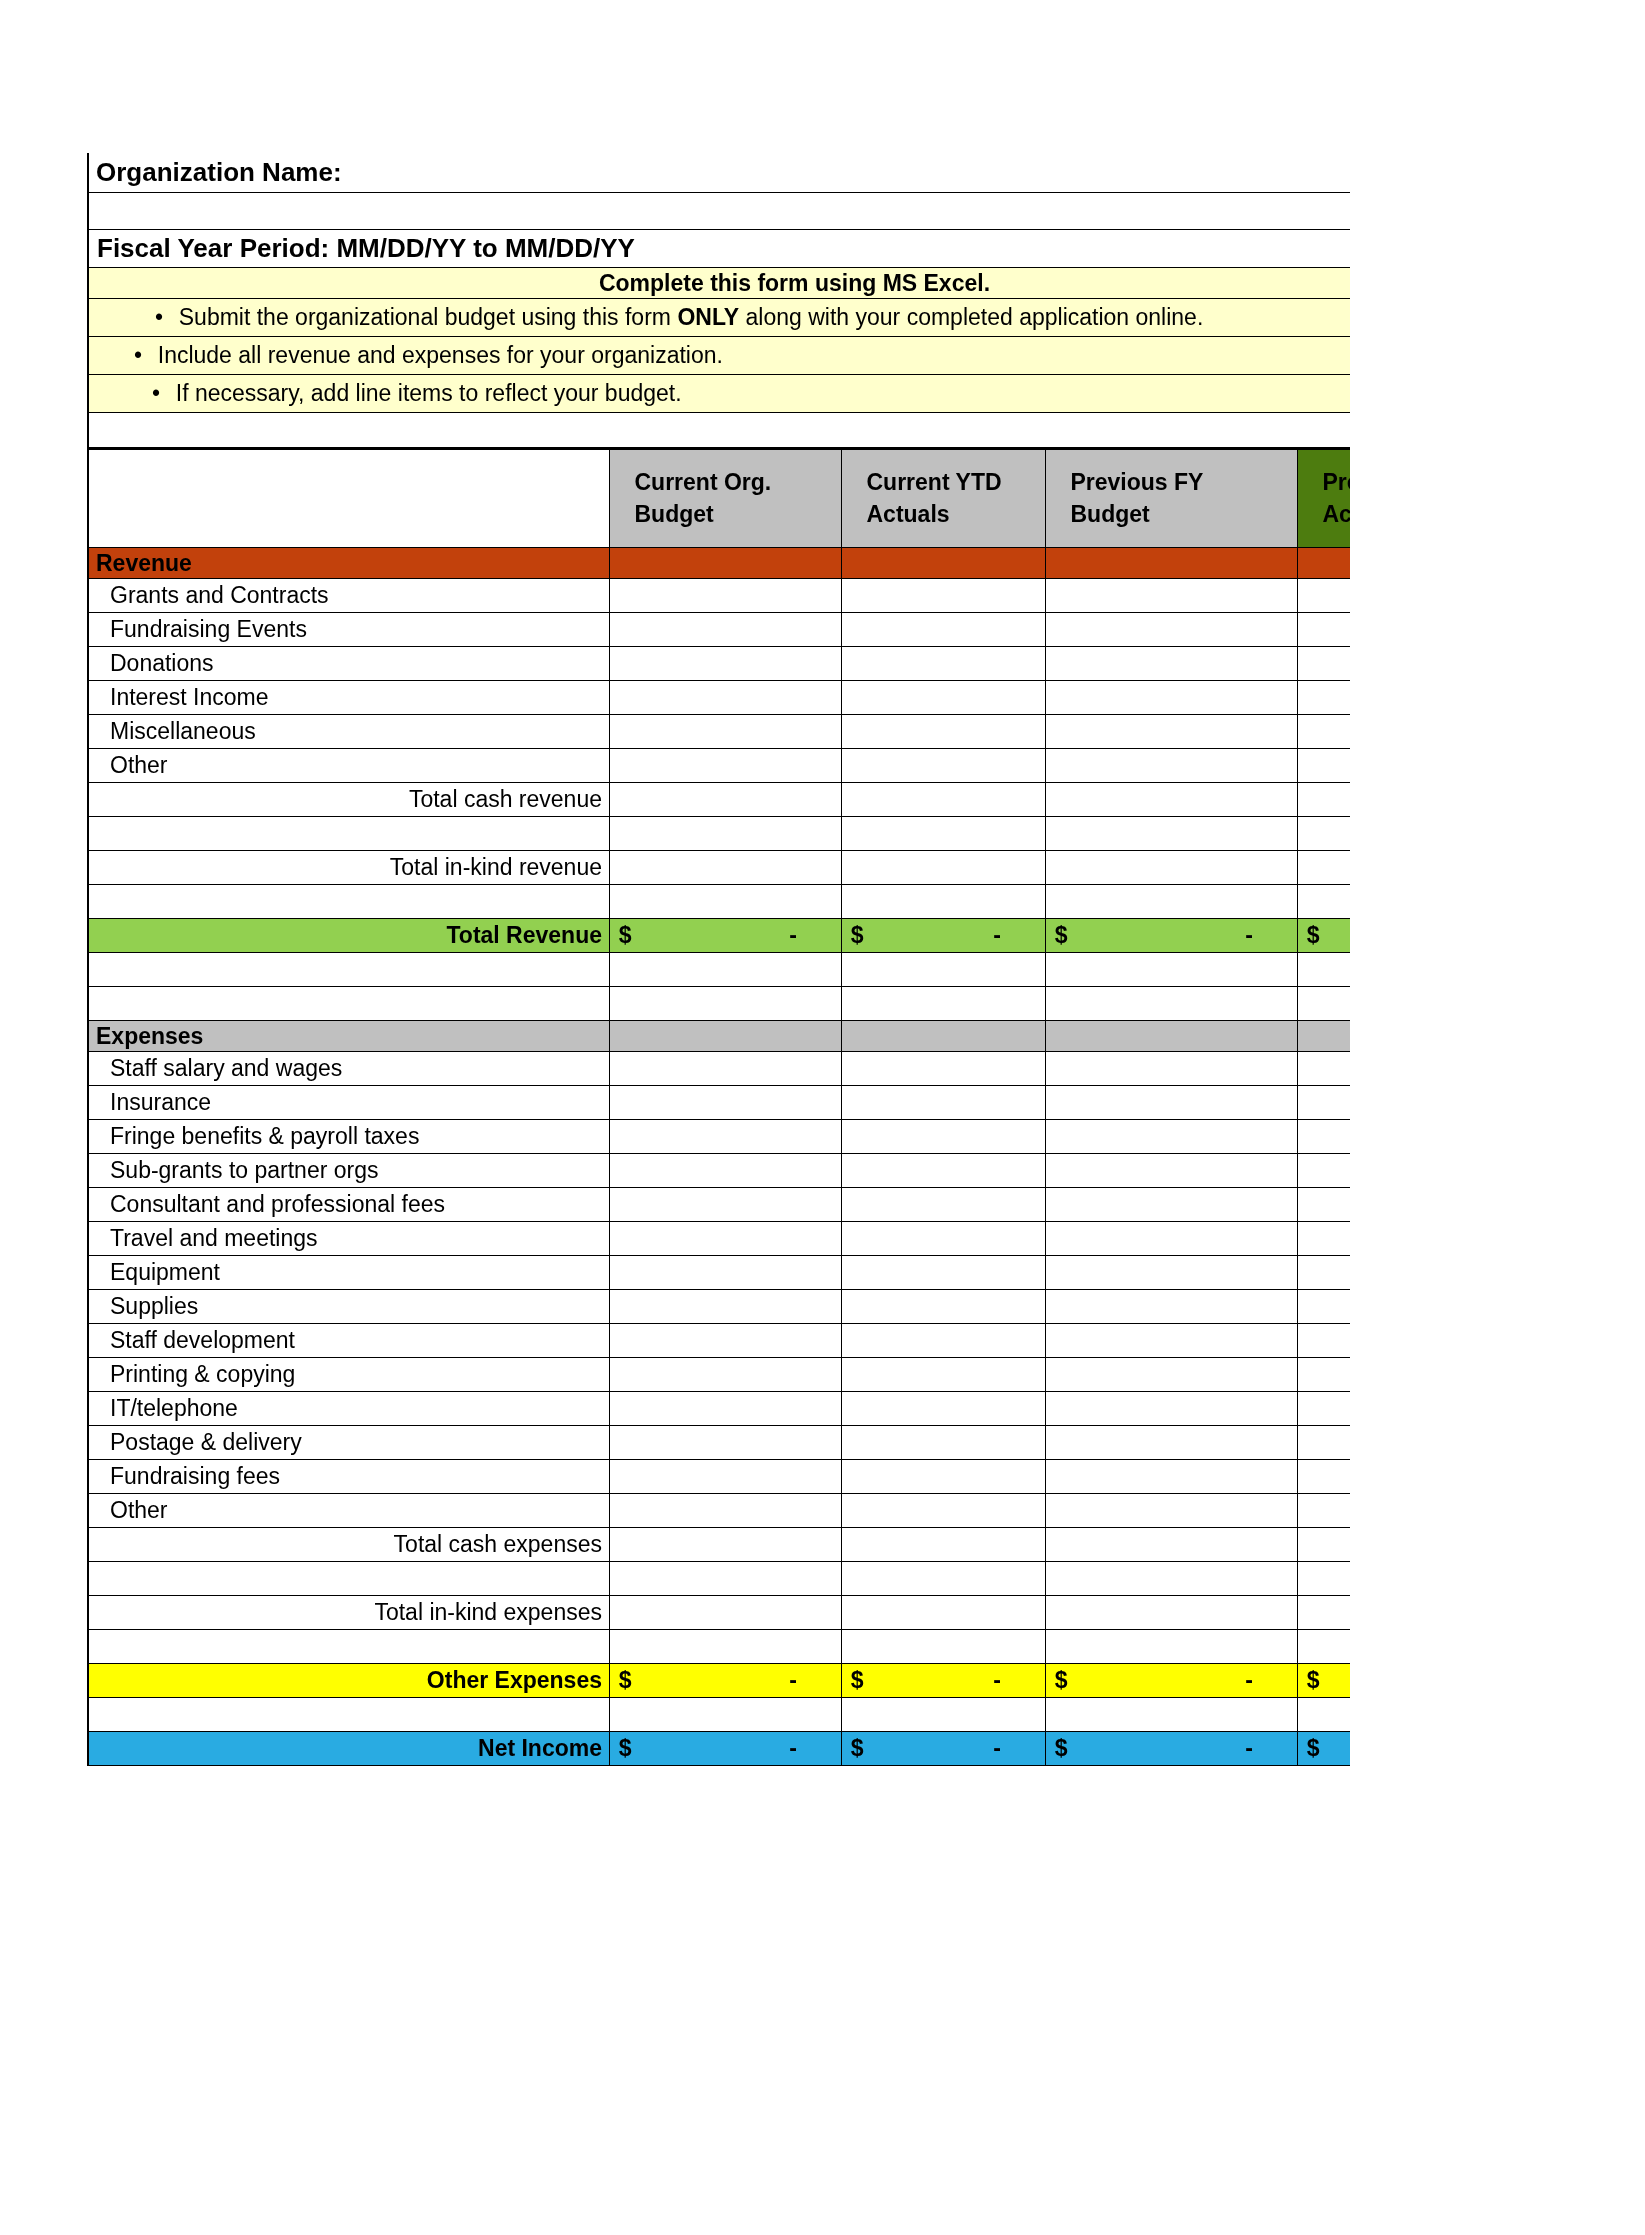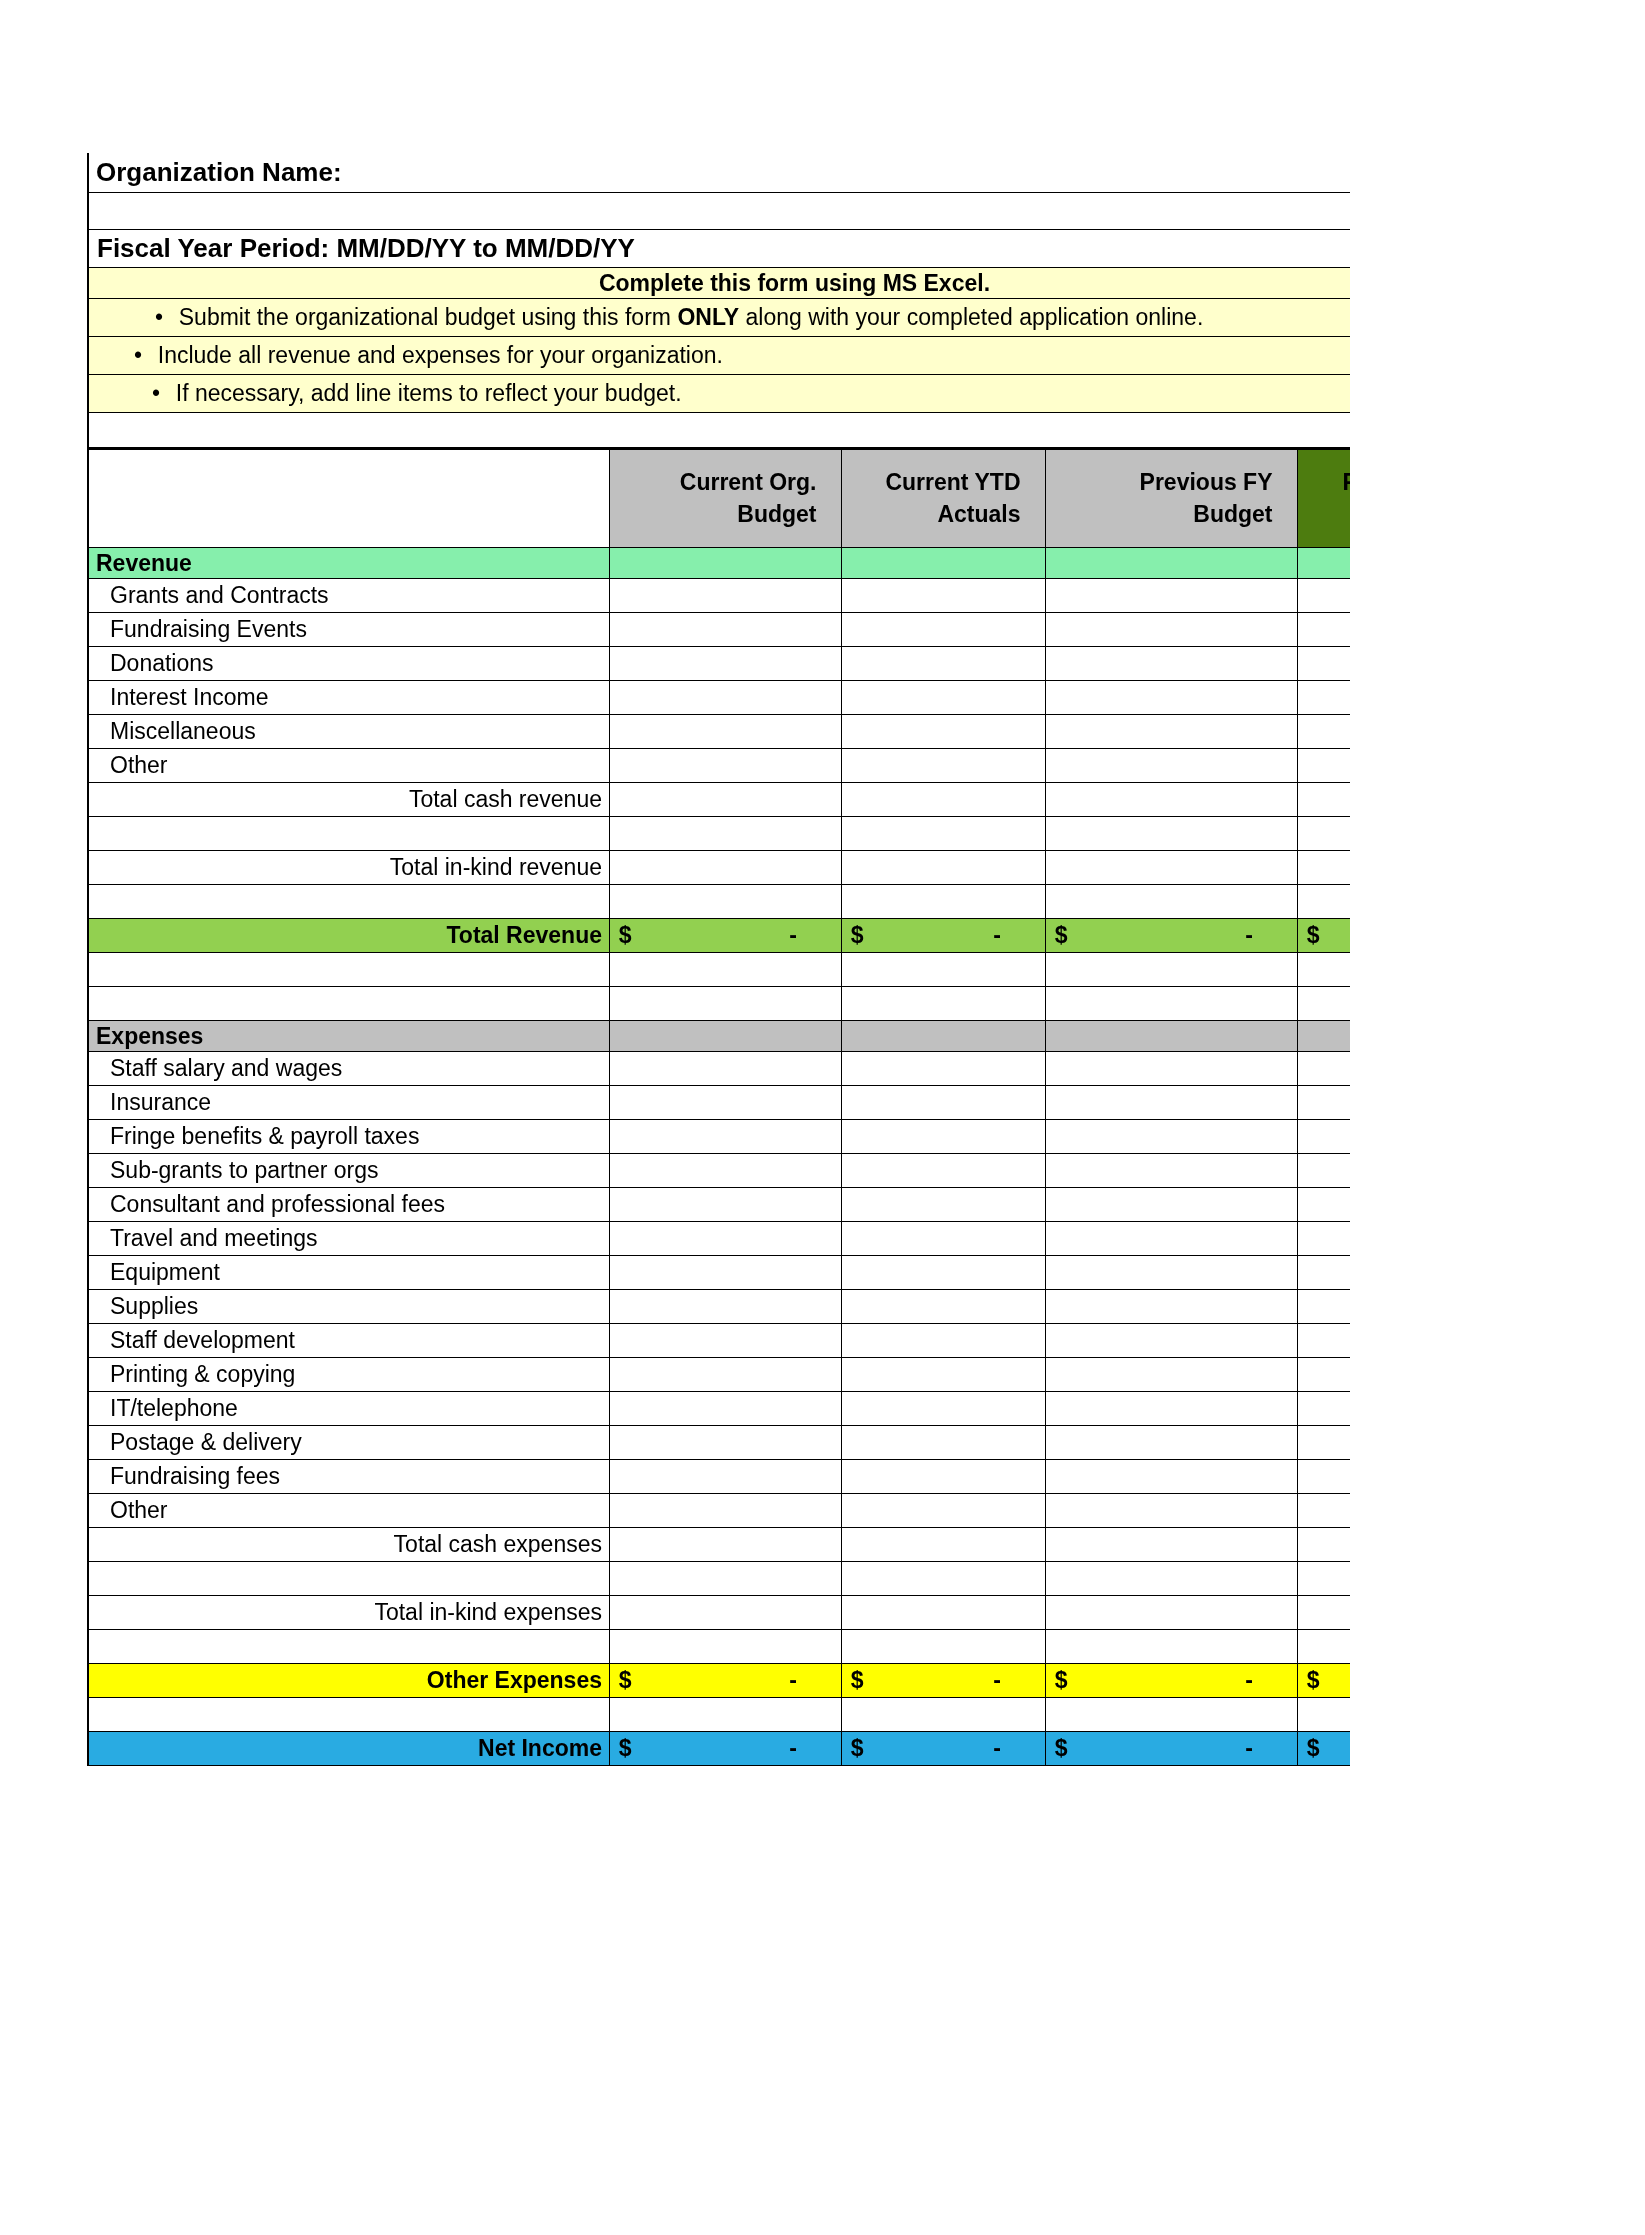--- a/index.html
+++ b/index.html
@@ -18,21 +18,21 @@
   .gap-b{height:35px;}
   .header-row{height:100px;border-top:2.6px solid #000;align-items:stretch;padding:0;}
   .cell{box-sizing:border-box;border-right:1.7px solid #000;height:100%;}
   .cell:last-child{border-right:none;}
   .c-lab{width:521px;flex:0 0 521px;}
   .c1{width:232px;flex:0 0 232px;}
   .c2{width:204px;flex:0 0 204px;}
   .c3{width:252px;flex:0 0 252px;}
   .c4{flex:1 1 auto;}
   .col-head{font-size:23px;font-weight:bold;display:flex;align-items:center;justify-content:center;
-            text-align:right;padding:0 24.5px;line-height:1.35;}
+            text-align:left;padding:0 24.5px;line-height:1.35;}
   .trow{box-sizing:border-box;border-bottom:1.7px solid #000;display:flex;align-items:stretch;height:34px;font-size:23px;}
   .trow .cell{display:flex;align-items:center;}
   .trow.section{height:31px;}
   .trow.section .lab{font-weight:bold;padding-left:7px;}
   .trow.item .lab{padding-left:21px;}
   .trow.subtotal .lab{justify-content:flex-end;padding-right:7px;}
   .trow.total{font-weight:bold;}
   .trow.total .lab{justify-content:flex-end;padding-right:7px;}
   .trow .val.money{justify-content:space-between;padding-left:8.7px;padding-right:44px;}
   .page-edge{position:absolute;left:1500px;top:1767px;width:2.6px;height:307px;background:#000;}
@@ -76,21 +76,21 @@
 
     <div class="row header-row">
       <div class="cell c-lab"></div>
       <div class="cell c1 col-head grayhead" style="background: rgb(192, 192, 192);">Current Org. Budget</div>
       <div class="cell c2 col-head grayhead" style="background: rgb(192, 192, 192);">Current YTD Actuals</div>
       <div class="cell c3 col-head grayhead" style="background: rgb(192, 192, 192);">Previous FY Budget</div>
       <div class="cell c4 col-head grayhead" style="background: #4d7c0f;">Previous FY Actuals</div>
     </div>
 
     <div id="table-body">
-        <div class="trow section" style="background: #86efac;">
+        <div class="trow section" style="background: #c2410c;">
           <div class="cell c-lab lab">Revenue</div>
           <div class="cell c1 val"></div>
           <div class="cell c2 val"></div>
           <div class="cell c3 val"></div>
           <div class="cell c4 val"></div>
         </div>
         <div class="trow item">
           <div class="cell c-lab lab">Grants and Contracts</div>
           <div class="cell c1 val"></div>
           <div class="cell c2 val"></div>

